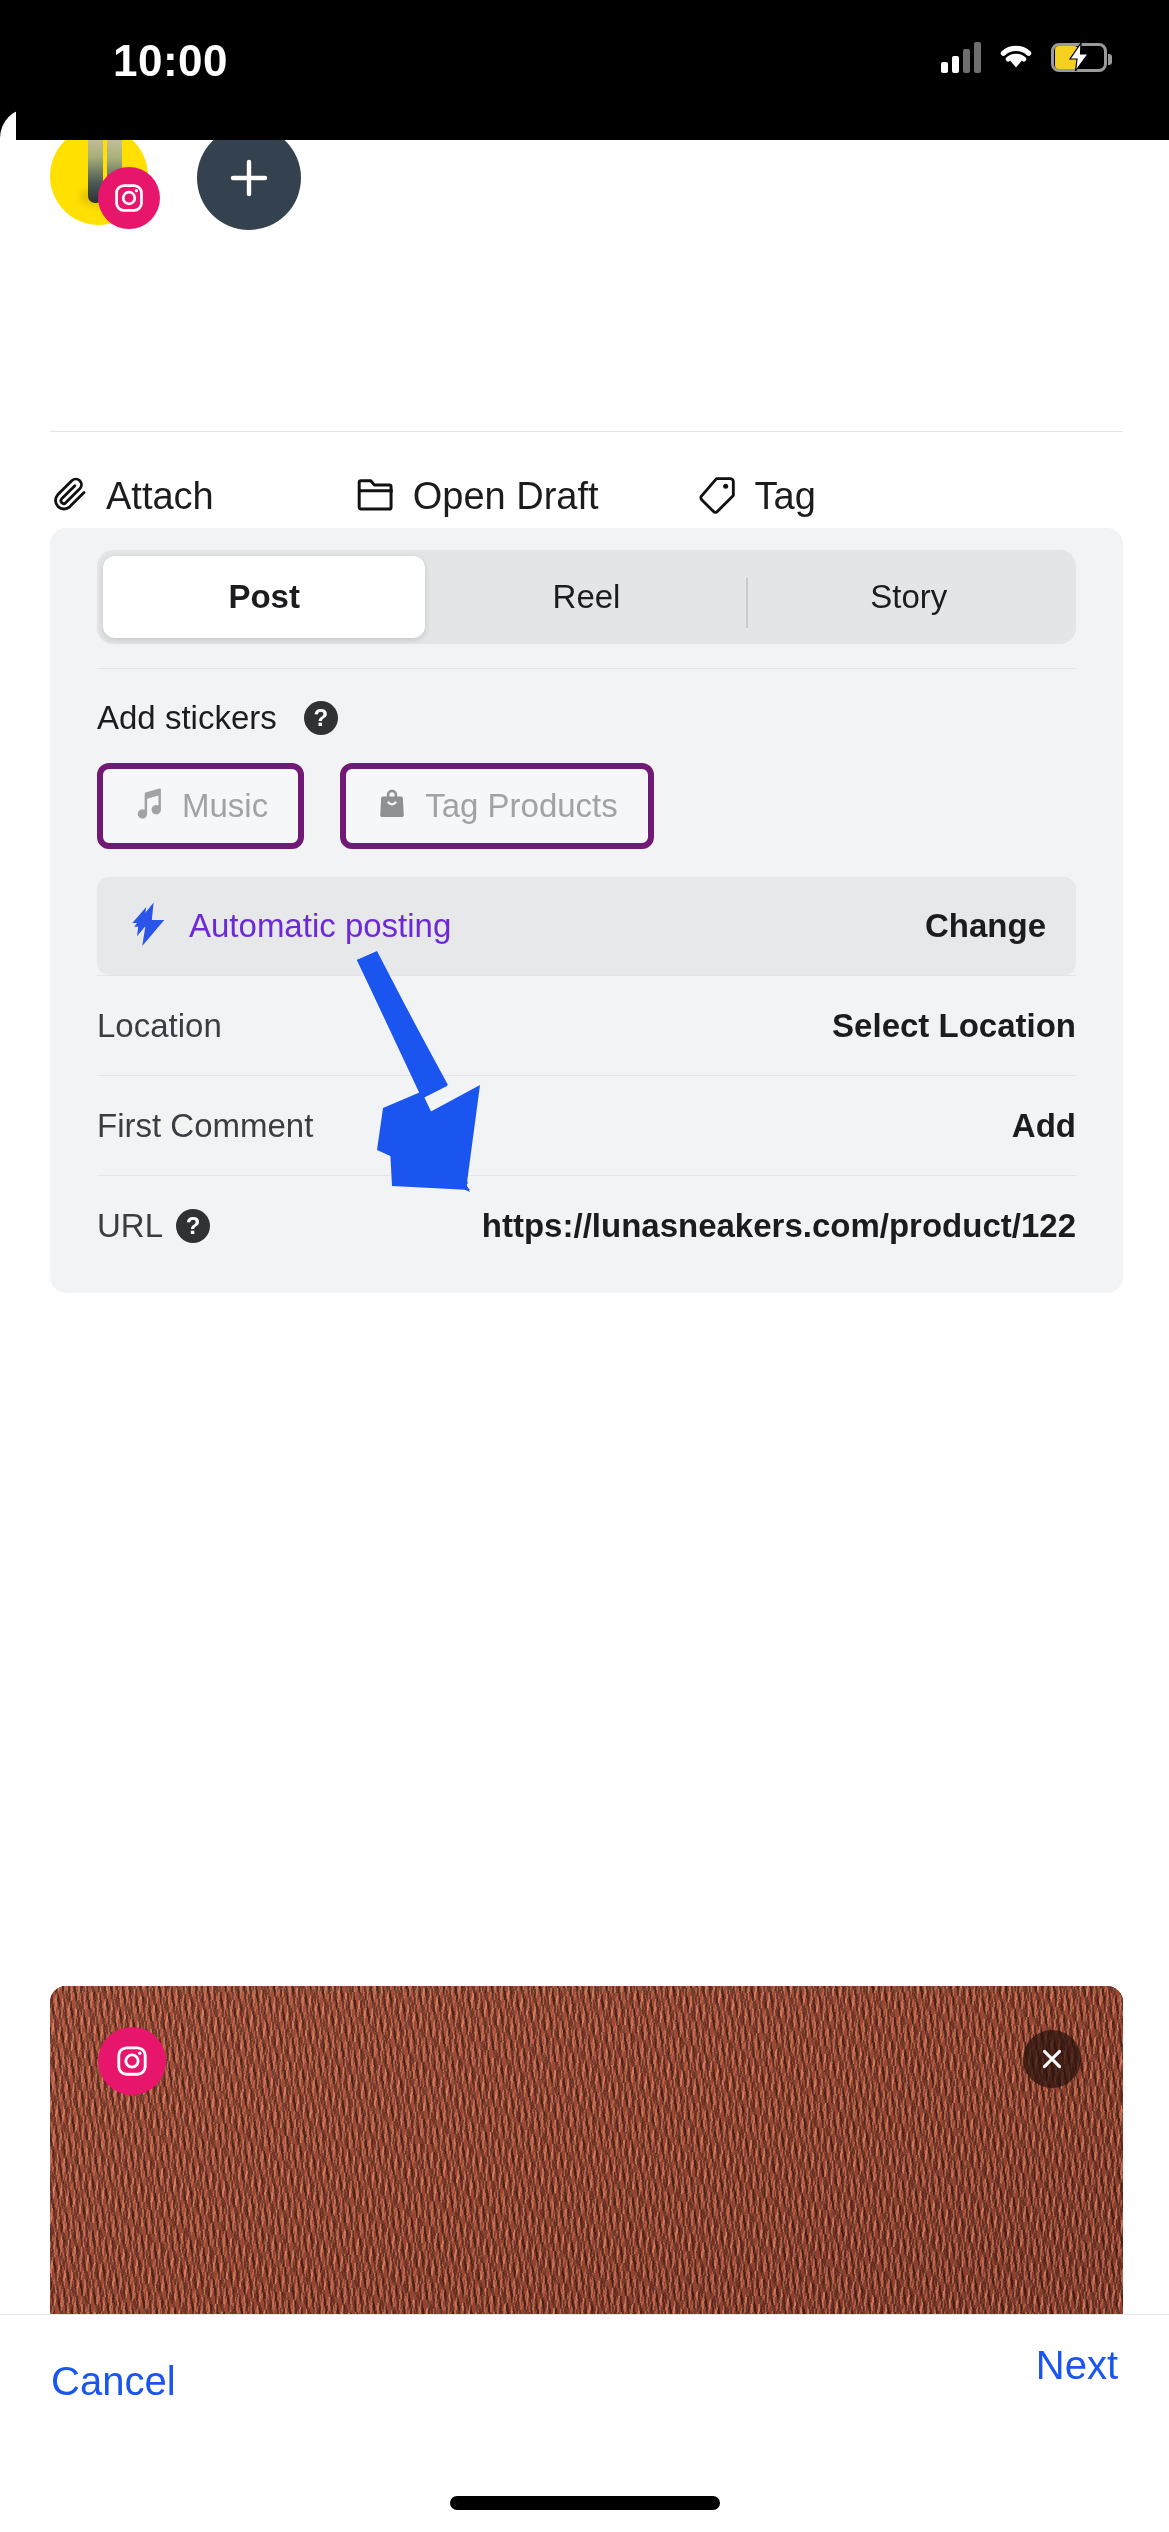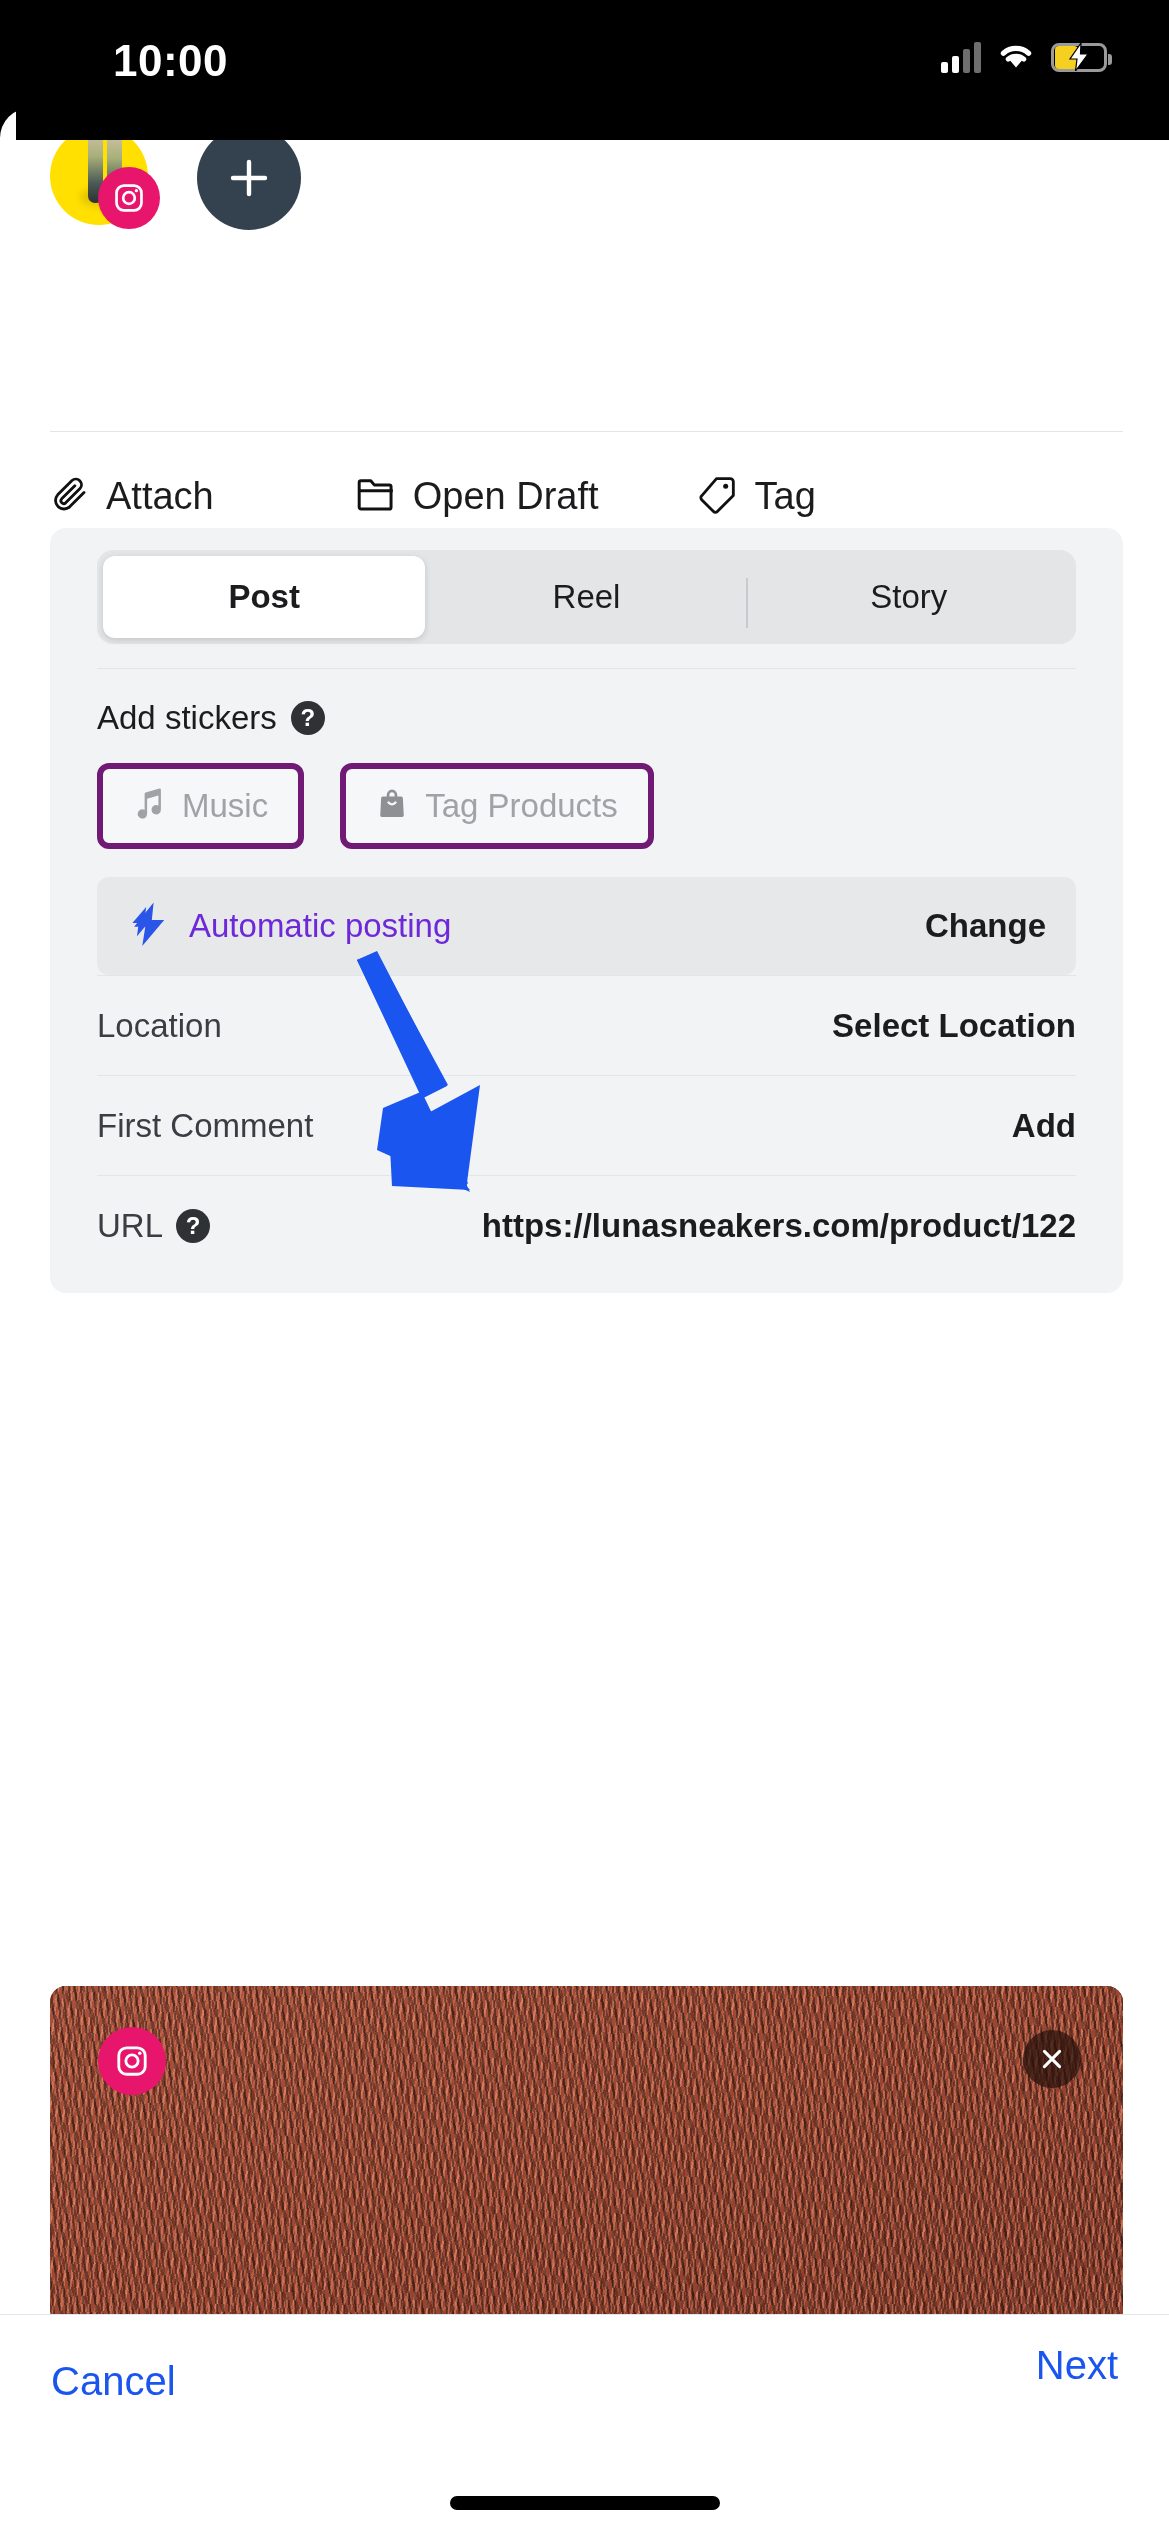--- a/index.html
+++ b/index.html
@@ -239,21 +239,21 @@
     height: 1px;
     background: #e3e5e8;
     margin: 24px 47px 0 47px;
   }
 
   
   #stickers-head {
     margin: 30px 0 0 47px;
     display: flex;
     align-items: center;
-    gap: 14px;
+    gap: 27px;
     text-align: center;
   }
   #stickers-head .lbl { font-size: 33px; color: #1c1c1e; }
   .help-dot {
     width: 34px; height: 34px;
     border-radius: 50%;
     background: #2f3235;
     color: #ffffff;
     font-size: 24px;
     font-weight: 700;

